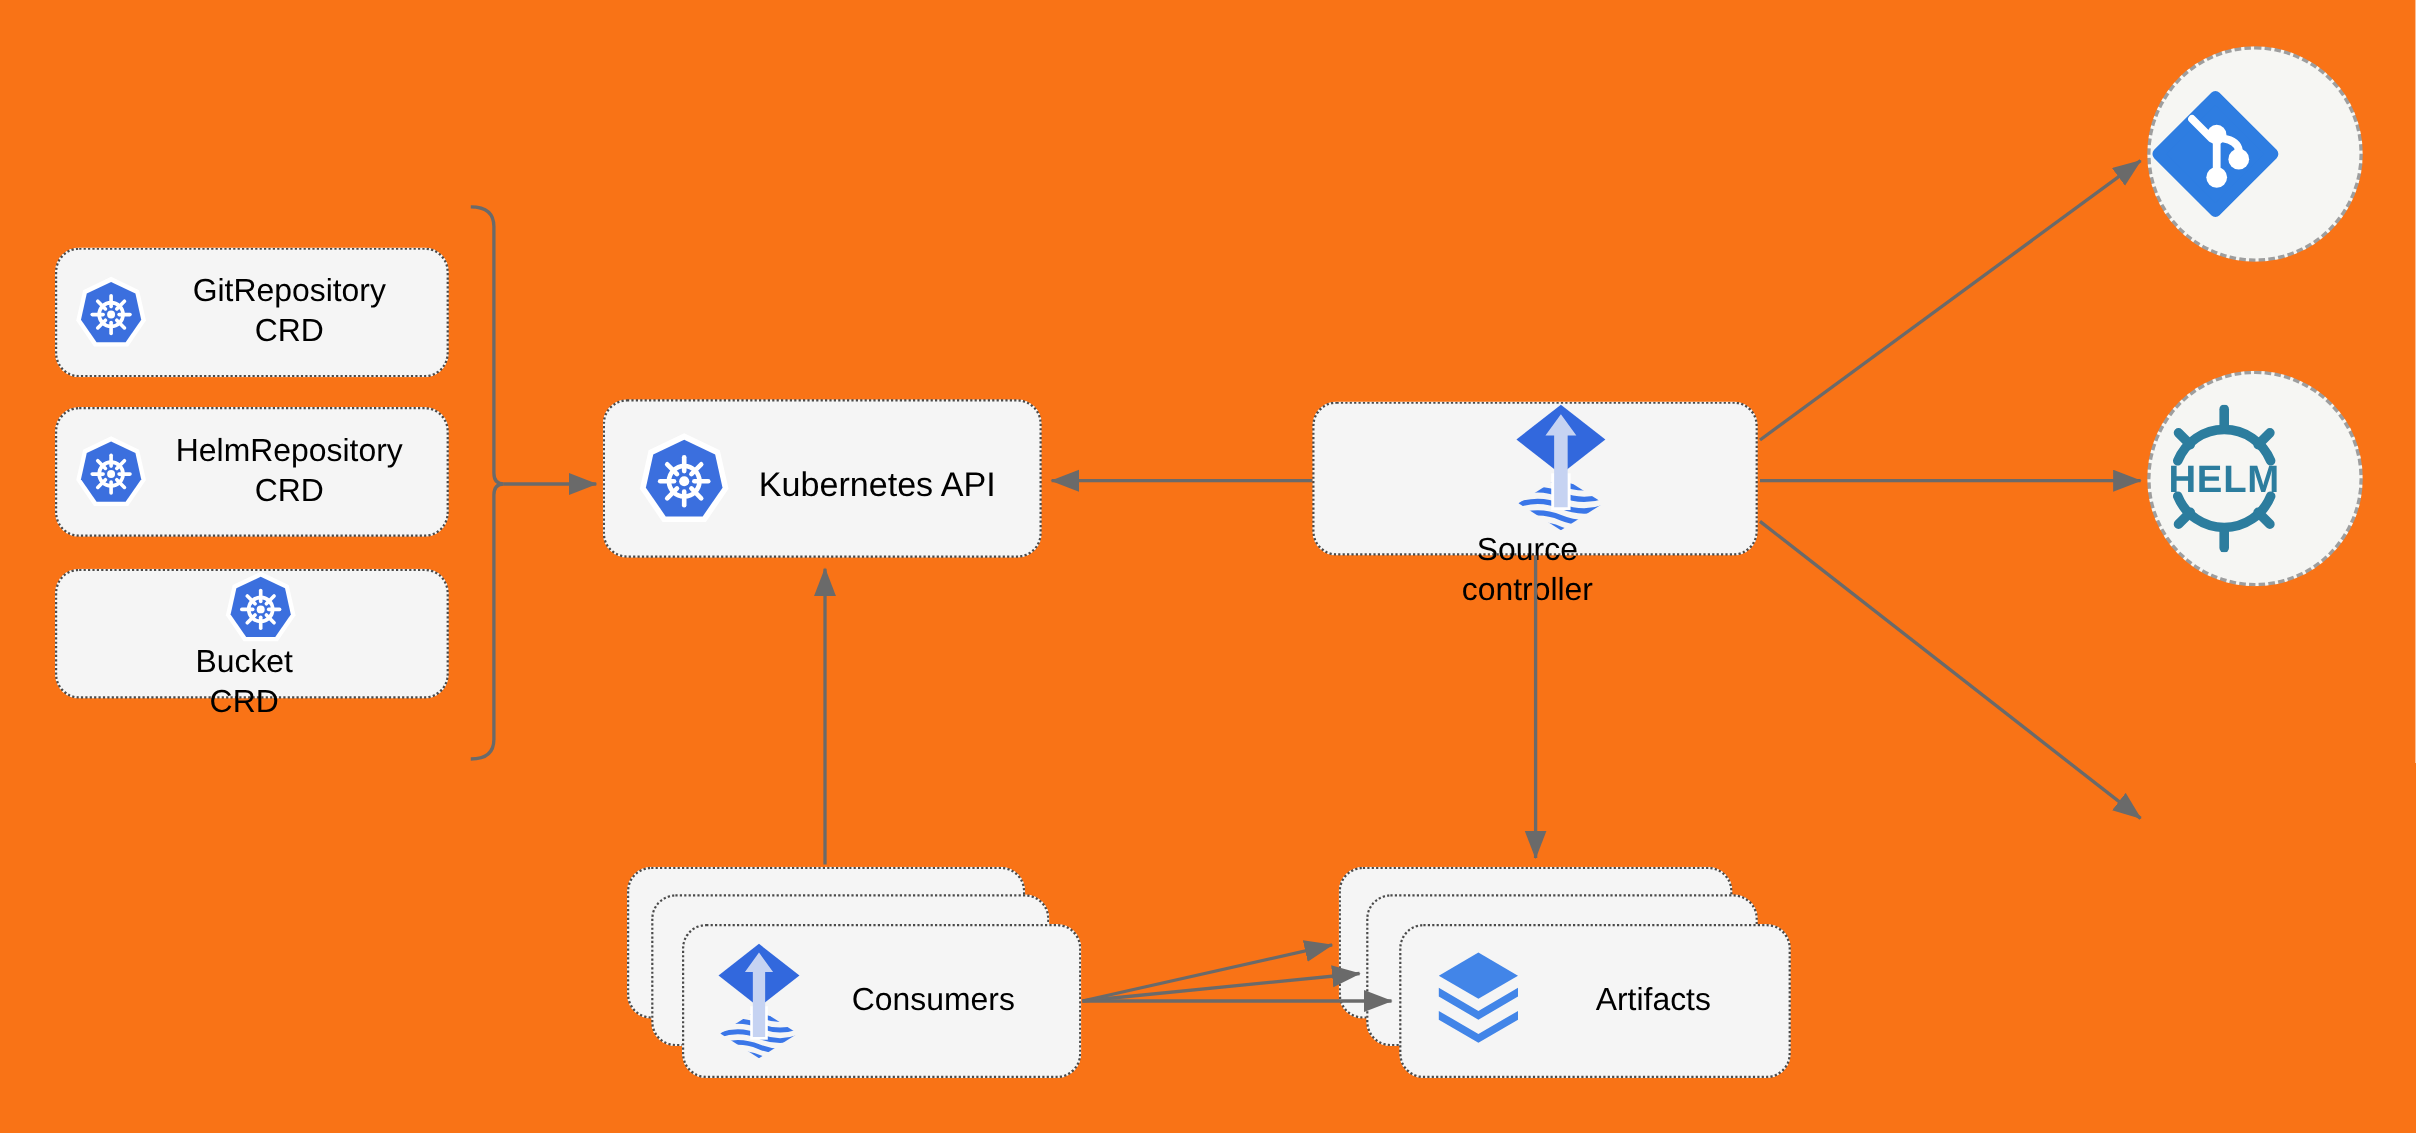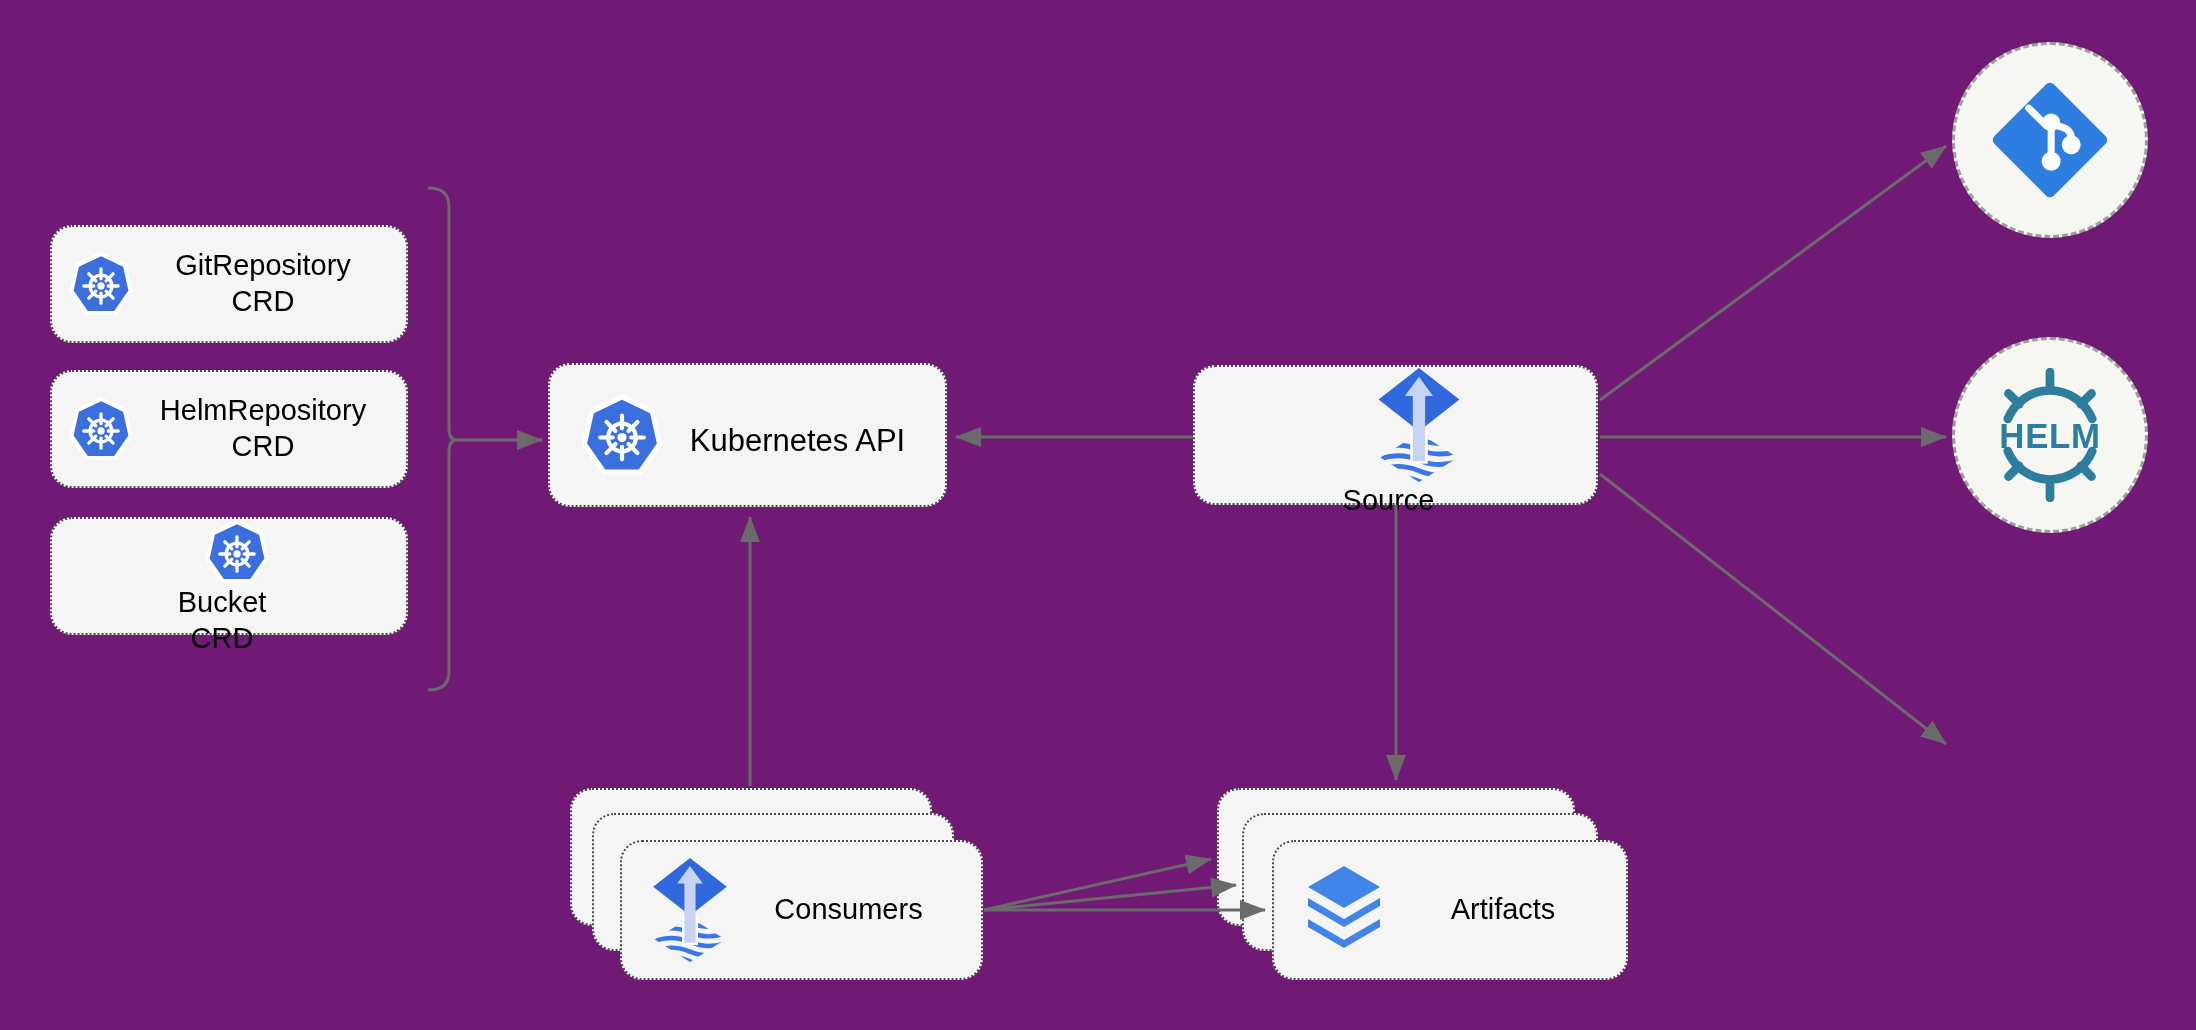--- a/index.html
+++ b/index.html
@@ -1,31 +1,31 @@
 <!DOCTYPE html>
 <html><head>
 <meta charset="utf-8">
 <style>
   html,body{margin:0;padding:0;background:#fff;}
   #canvas{
-    position:relative;width:2196px;height:1030px;background:#701a75;overflow:hidden;
+    position:relative;width:2196px;height:1030px;background:#f97316;overflow:hidden;
     font-family:"Liberation Sans","DejaVu Sans",sans-serif;color:#000;
   }
   .node{
     position:absolute;background:#f5f5f5;border:2px dotted #4a4a4a;border-radius:22px;
     display:flex;align-items:center;box-sizing:border-box;
   }
   .node .label{
     flex:1;text-align:center;font-size:29px;line-height:1.24;color:#000;padding-right:14px;
   }
   .node .label .ln{display:block;}
   .stackbox{position:absolute;background:#f5f5f5;border:2px dotted #4a4a4a;border-radius:22px;box-sizing:border-box;}
   .endpoint{
     position:absolute;width:196px;height:196px;border:3px dashed #9e9e9e;border-radius:50%;
-    background:#f6f6f3;display:flex;align-items:center;justify-content:center;box-sizing:border-box;
+    background:#f6f6f3;display:flex;align-items:center;justify-content:flex-start;box-sizing:border-box;
   }
   .icon{flex:0 0 auto;display:block;}
   #connectors{position:absolute;left:0;top:0;width:2196px;height:1030px;pointer-events:none;z-index:6;}
   .z-back{z-index:1}.z-mid{z-index:2}.z-front{z-index:3}
 </style>
 </head>
 <body>
 
 <div id="canvas">
 
@@ -151,20 +151,21 @@
         <path d="M2,94 Q26,84 50,94 T98,94"></path>
         <path d="M2,106 Q26,96 50,106 T98,106"></path>
         <path d="M2,118 Q26,108 50,118 T98,118"></path>
         <path d="M2,130 Q26,120 50,130 T98,130"></path>
       </g>
       <rect x="40" y="72" width="20" height="38" fill="#ffffff"></rect>
       <polygon points="50,11 66,33 57,33 57,107 43,107 43,33 34,33" fill="#C6D3F2"></polygon>
     </svg>
     <span class="label">
       <span class="ln">Source</span>
+      <span class="ln">controller</span>
     </span>
   </div>
 
   <div class="stackbox z-back" style="left:570px;top:788px;width:362px;height:138px;"></div>
   <div class="stackbox z-mid" style="left:592px;top:813px;width:362px;height:138px;"></div>
   <div class="node z-front" style="left:620px;top:840px;width:363px;height:140px;">
     <svg class="icon" width="80" height="106" viewBox="0 0 100 132" style="margin-left:28px;">
       <defs>
           <clipPath id="fx2">
             <polygon points="50,75 94,103 50,131 6,103"></polygon>

